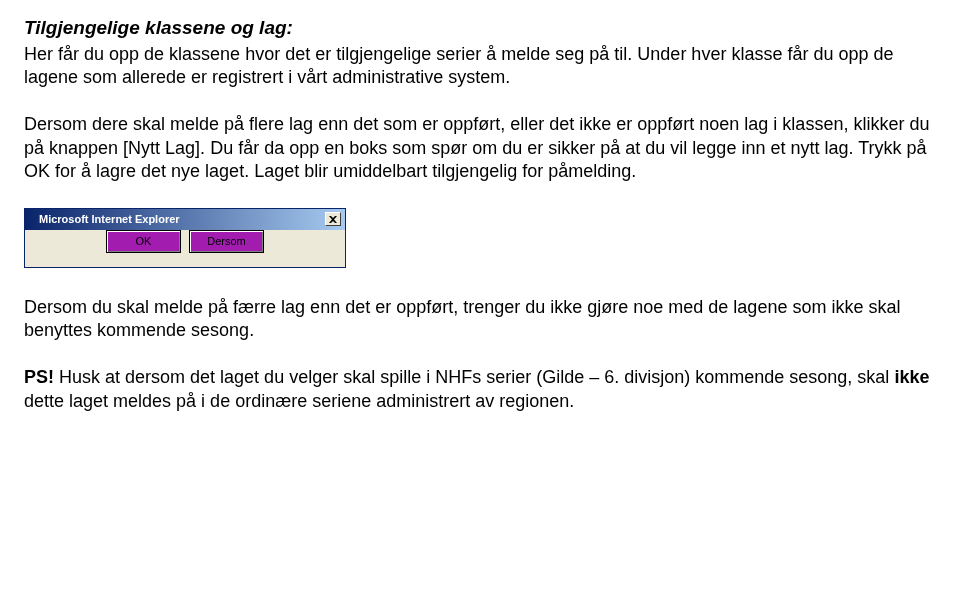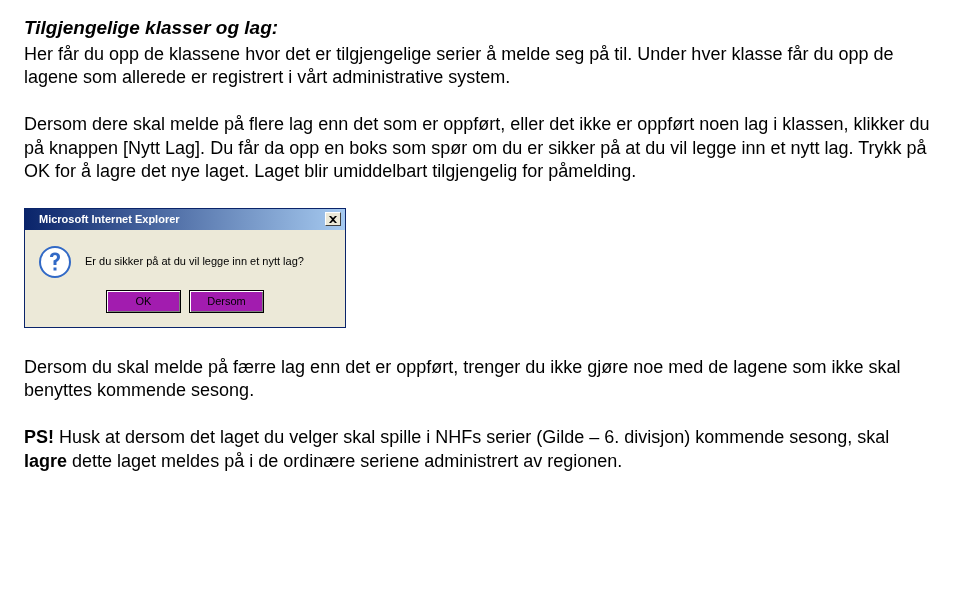--- a/index.html
+++ b/index.html
@@ -89,50 +89,40 @@
       font-size: 11px;
       color: #000;
       cursor: default;
       padding: 0 8px;
     }
     .bold { font-weight: bold; }
   </style>
 </head>
 <body>
 
-<div class="heading">Tilgjengelige klasser og lag:</div>
+<div class="heading">Tilgjengelige klassene og lag:</div>
 
 <p class="para">Her får du opp de klassene hvor det er tilgjengelige serier å melde seg på til. Under hver klasse får du opp de lagene som allerede er registrert i vårt administrative system.</p>
 
 <p class="para">Dersom dere skal melde på flere lag enn det som er oppført, eller det ikke er oppført noen lag i klassen, klikker du på knappen [Nytt Lag]. Du får da opp en boks som spør om du er sikker på at du vil legge inn et nytt lag. Trykk på OK for å lagre det nye laget. Laget blir umiddelbart tilgjengelig for påmelding.</p>
 
 <div class="dialog-wrap">
   <div class="dialog">
     <div class="dialog-title">
       <span>Microsoft Internet Explorer</span>
       <span class="dialog-close">
         <svg width="8" height="7" viewBox="0 0 8 7">
           <path d="M0,0 L2,0 L4,2 L6,0 L8,0 L5,3.5 L8,7 L6,7 L4,5 L2,7 L0,7 L3,3.5 Z" fill="#000"></path>
         </svg>
       </span>
     </div>
-    <div class="dialog-body">
-      <span class="dialog-icon">
-        <svg width="32" height="32" viewBox="0 0 32 32">
-          <circle cx="16" cy="16" r="15" fill="#fff" stroke="#3169c6" stroke-width="2"></circle>
-          <path d="M11 11 Q11 6.5 16 6.5 Q21 6.5 21 11 Q21 14 17.5 16 L17.5 19 L14.5 19 L14.5 14.5 Q18 13 18 11 Q18 9 16 9 Q14 9 14 11 Z" fill="#3169c6"></path>
-          <rect x="14.5" y="21.5" width="3" height="3" fill="#3169c6"></rect>
-        </svg>
-      </span>
-      <span class="dialog-text">Er du sikker på at du vil legge inn et nytt lag?</span>
-    </div>
     <div class="dialog-buttons">
       <button class="win-btn">OK</button>
       <button class="win-btn">Dersom</button>
     </div>
   </div>
 </div>
 
 <p class="para">Dersom du skal melde på færre lag enn det er oppført, trenger du ikke gjøre noe med de lagene som ikke skal benyttes kommende sesong.</p>
 
 <p class="para">
-  <span class="bold">PS!</span><span> Husk at dersom det laget du velger skal spille i NHFs serier (Gilde – 6. divisjon) kommende sesong, skal </span><span class="bold">lagre</span><span> dette laget meldes på i de ordinære seriene administrert av regionen.</span>
+  <span class="bold">PS!</span><span> Husk at dersom det laget du velger skal spille i NHFs serier (Gilde – 6. divisjon) kommende sesong, skal </span><span class="bold">ikke</span><span> dette laget meldes på i de ordinære seriene administrert av regionen.</span>
 </p>
 
 </body></html>

